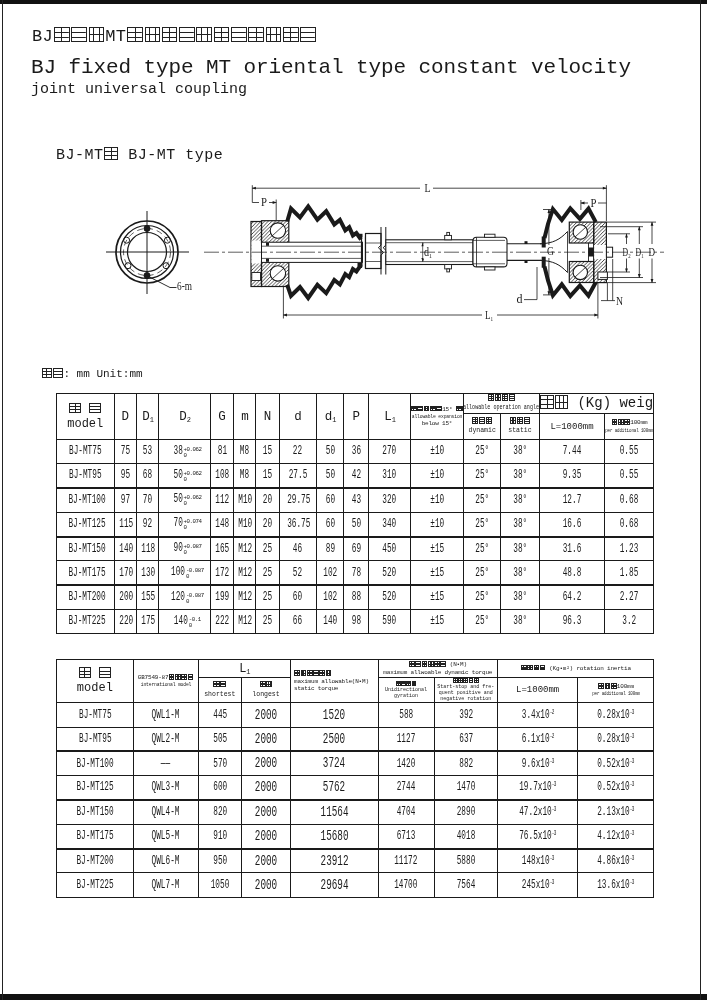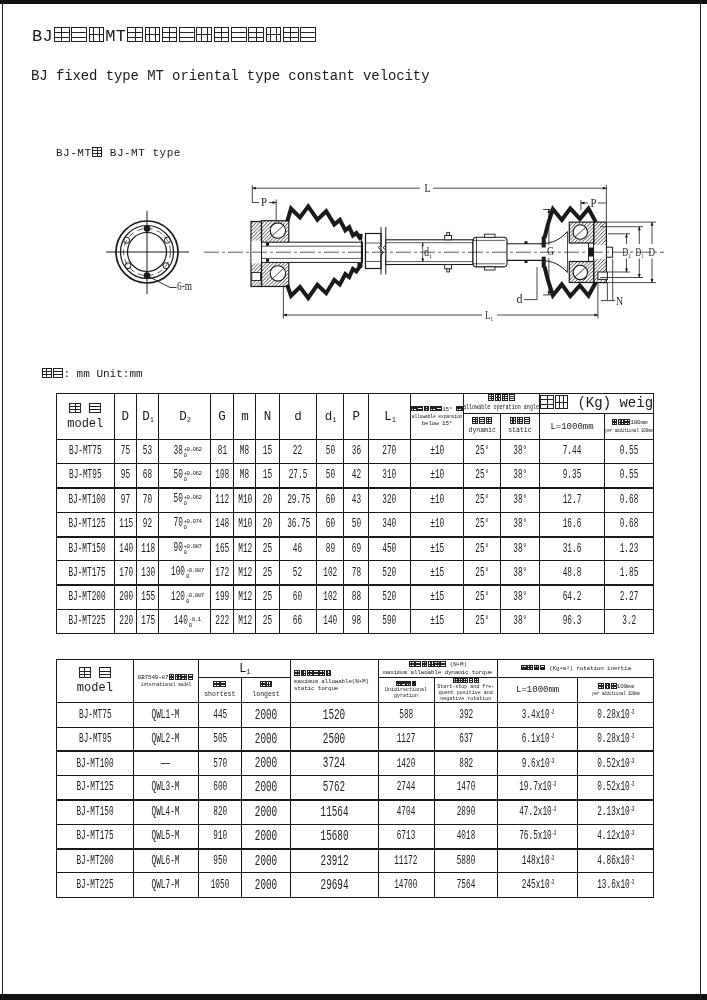--- a/index.html
+++ b/index.html
@@ -45,24 +45,25 @@
 <div class="abs" style="left:0;top:0;width:707px;height:3.5px;background:#111"></div>
 
 <div class="abs" style="left:0;top:994px;width:707px;height:6px;background:#111"></div>
 
 <div class="abs" style="left:1.5px;top:0;width:1.8px;height:1000px;background:#222"></div>
 
 <div class="abs" style="left:699.5px;top:0;width:1.8px;height:1000px;background:#222"></div>
 
 <div class="abs" style="left:32px;top:27px;font-size:17px;letter-spacing:0.4px">BJ<span class="k"></span><span class="k b"></span><span class="k c"></span>MT<span class="k"></span><span class="k c"></span><span class="k"></span><span class="k b"></span><span class="k c"></span><span class="k"></span><span class="k b"></span><span class="k"></span><span class="k c"></span><span class="k"></span><span class="k b"></span></div>
 
-<div class="abs" style="left:31px;top:68px;font-size:14px;letter-spacing:-0.1px">BJ fixed type MT oriental type constant velocity</div>
-
-
-<div class="abs" style="left:56px;top:147px;font-size:11px;letter-spacing:0.5px">BJ-MT<span class="k"></span> BJ-MT type</div>
+<div class="abs" style="left:31px;top:56px;font-size:21px;letter-spacing:-0.1px">BJ fixed type MT oriental type constant velocity</div>
+
+<div class="abs" style="left:31px;top:81px;font-size:15px">joint universal coupling</div>
+
+<div class="abs" style="left:56px;top:147px;font-size:15px;letter-spacing:0.5px">BJ-MT<span class="k"></span> BJ-MT type</div>
 
 <div class="abs" style="left:41px;top:368px;font-size:11px"><span class="k"></span><span class="k b"></span>: mm Unit:mm</div>
 
 <svg class="abs" style="left:0;top:0" width="707" height="1000" viewBox="0 0 707 1000" fill="none" stroke="#1a1a1a" stroke-width="1" font-family="Liberation Serif, serif">
 <defs>
 <pattern id="h" width="3.6" height="3.6" patternUnits="userSpaceOnUse">
 <path d="M-1,1 l2,-2 M0,3.6 l3.6,-3.6 M2.6,4.6 l2,-2" stroke="#1a1a1a" stroke-width="0.8" fill="none"></path>
 </pattern>
 <marker id="ar" viewBox="0 0 10 10" refX="9" refY="5" markerWidth="9" markerHeight="5" orient="auto-start-reverse">
 <path d="M0,1.5 L10,5 L0,8.5 z" fill="#1a1a1a" stroke="none"></path>

